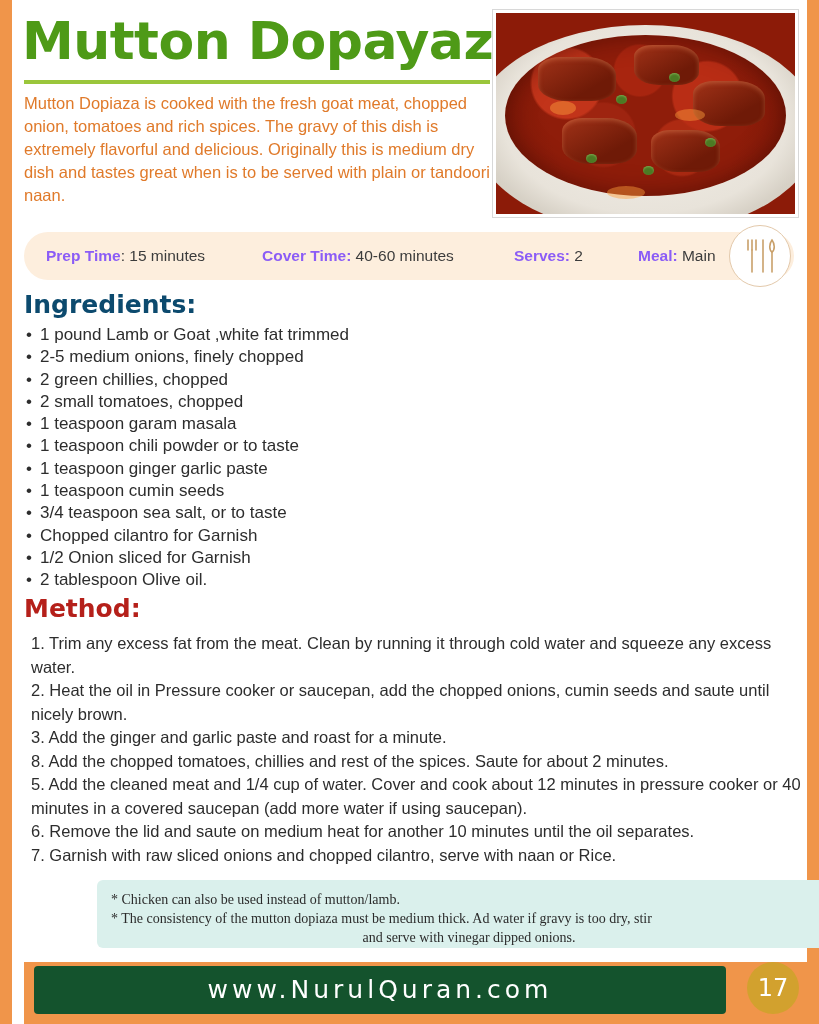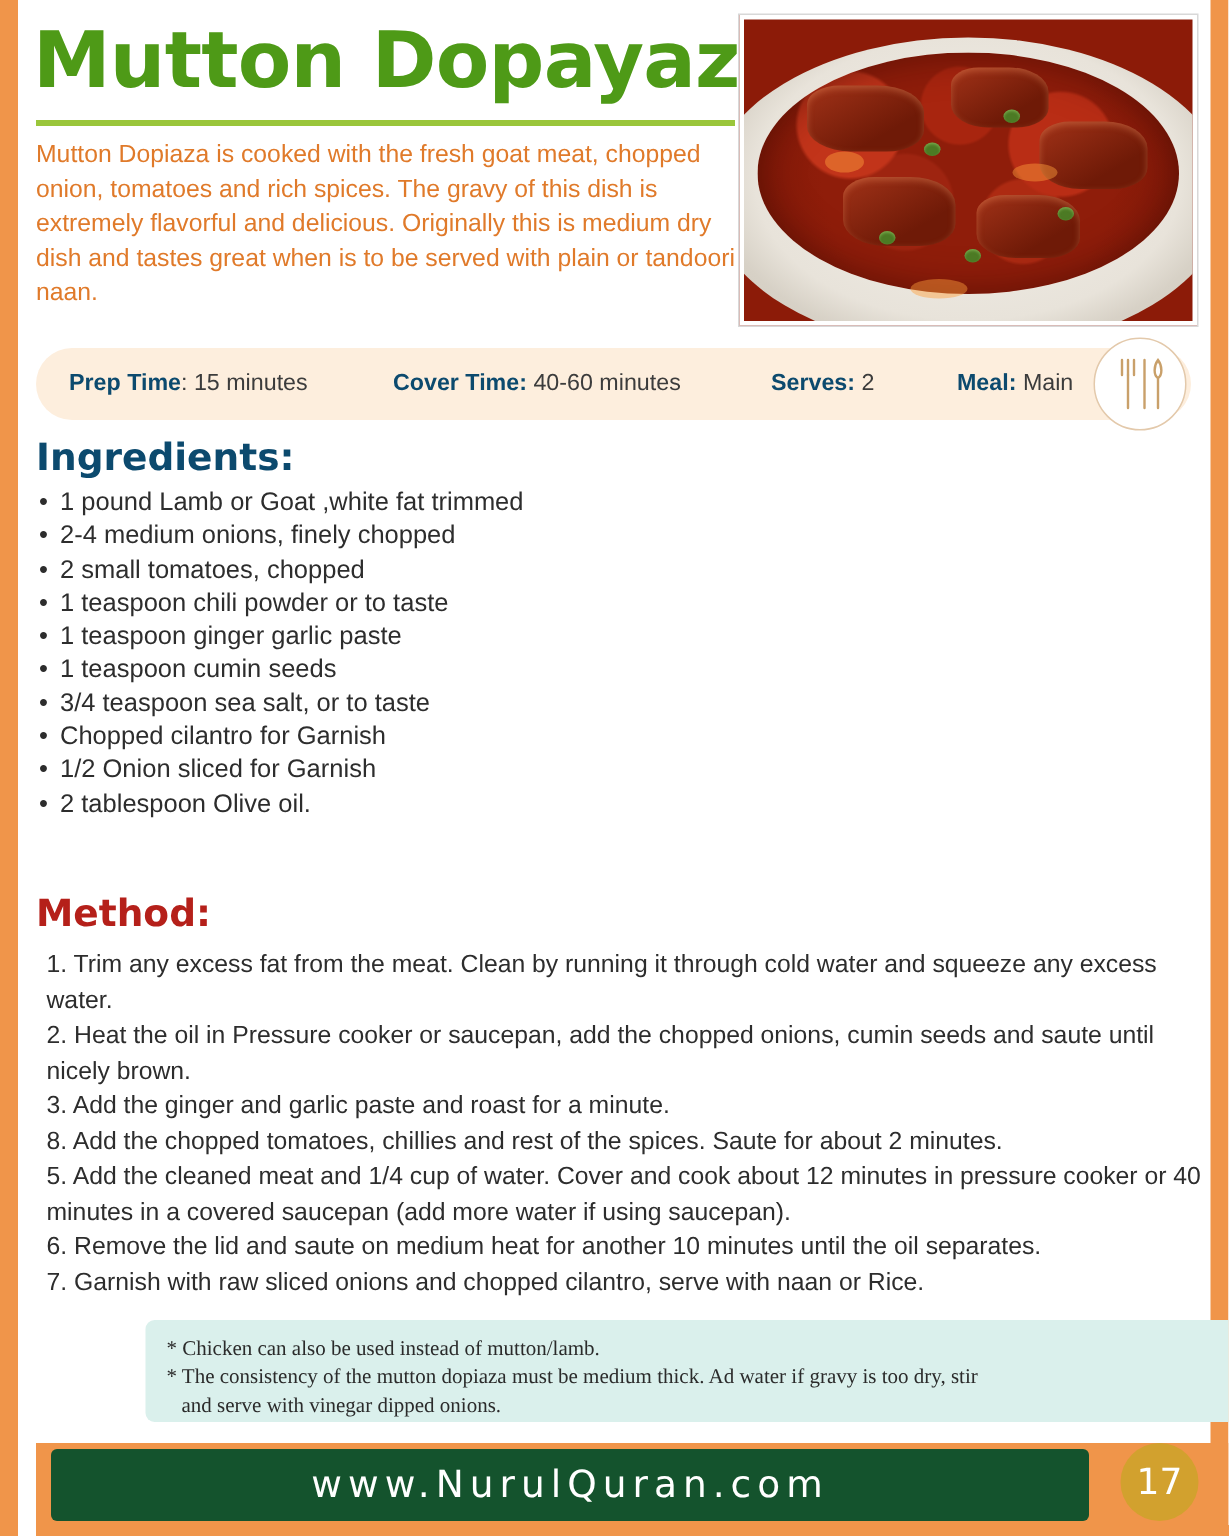--- a/index.html
+++ b/index.html
@@ -141,21 +141,21 @@
   .infobar .cell {
     position: absolute;
     top: 0;
     height: 48px;
     line-height: 48px;
     font-size: 15.5px;
     color: #3c3c3c;
     white-space: nowrap;
   }
   .infobar .cell b {
-    color: #0c4a6e;
+    color: #8b5cf6;
     font-weight: bold;
   }
   .cell-prep  { left: 22px; }
   .cell-cook  { left: 238px; }
   .cell-serve { left: 490px; }
   .cell-meal  { left: 614px; }
 
   .utensil-badge {
     position: absolute;
     right: 3px;
@@ -235,21 +235,21 @@
     margin-left: 41px;
   }
   .notes p {
     margin: 0;
     font-family: "Liberation Serif", serif;
     font-size: 14px;
     line-height: 19px;
     color: #2b2b2b;
   }
   .notes p.indent { text-indent: 0; }
-  .notes p span.cont { display: block; padding-left: 10px; }
+  .notes p span.cont { display: block; padding-left: 10px; text-align: center; }
 
   
   .footer-band {
     position: absolute;
     left: 12px;
     top: 962px;
     width: 795px;
     height: 62px;
     background: #f0954a;
   }
@@ -337,22 +337,24 @@
             <path d="M30 3 c3 4 3 10 0 12 c-3 -2 -3 -8 0 -12 Z"></path>
             <path d="M30 15 V35"></path>
           </g>
         </svg>
       </div>
     </div>
 
     <div class="h-ingredients">Ingredients:</div>
     <ul class="ingredients-list">
       <li>1 pound Lamb or Goat ,white fat trimmed</li>
-      <li>2-4 medium onions, finely chopped</li>
+      <li>2-5 medium onions, finely chopped</li>
+      <li>2 green chillies, chopped</li>
       <li>2 small tomatoes, chopped</li>
+      <li>1 teaspoon garam masala</li>
       <li>1 teaspoon chili powder or to taste</li>
       <li>1 teaspoon ginger garlic paste</li>
       <li>1 teaspoon cumin seeds</li>
       <li>3/4 teaspoon sea salt, or to taste</li>
       <li>Chopped cilantro for Garnish</li>
       <li>1/2 Onion sliced for Garnish</li>
       <li>2 tablespoon Olive oil.</li>
     </ul>
 
     <div class="h-method">Method:</div>

